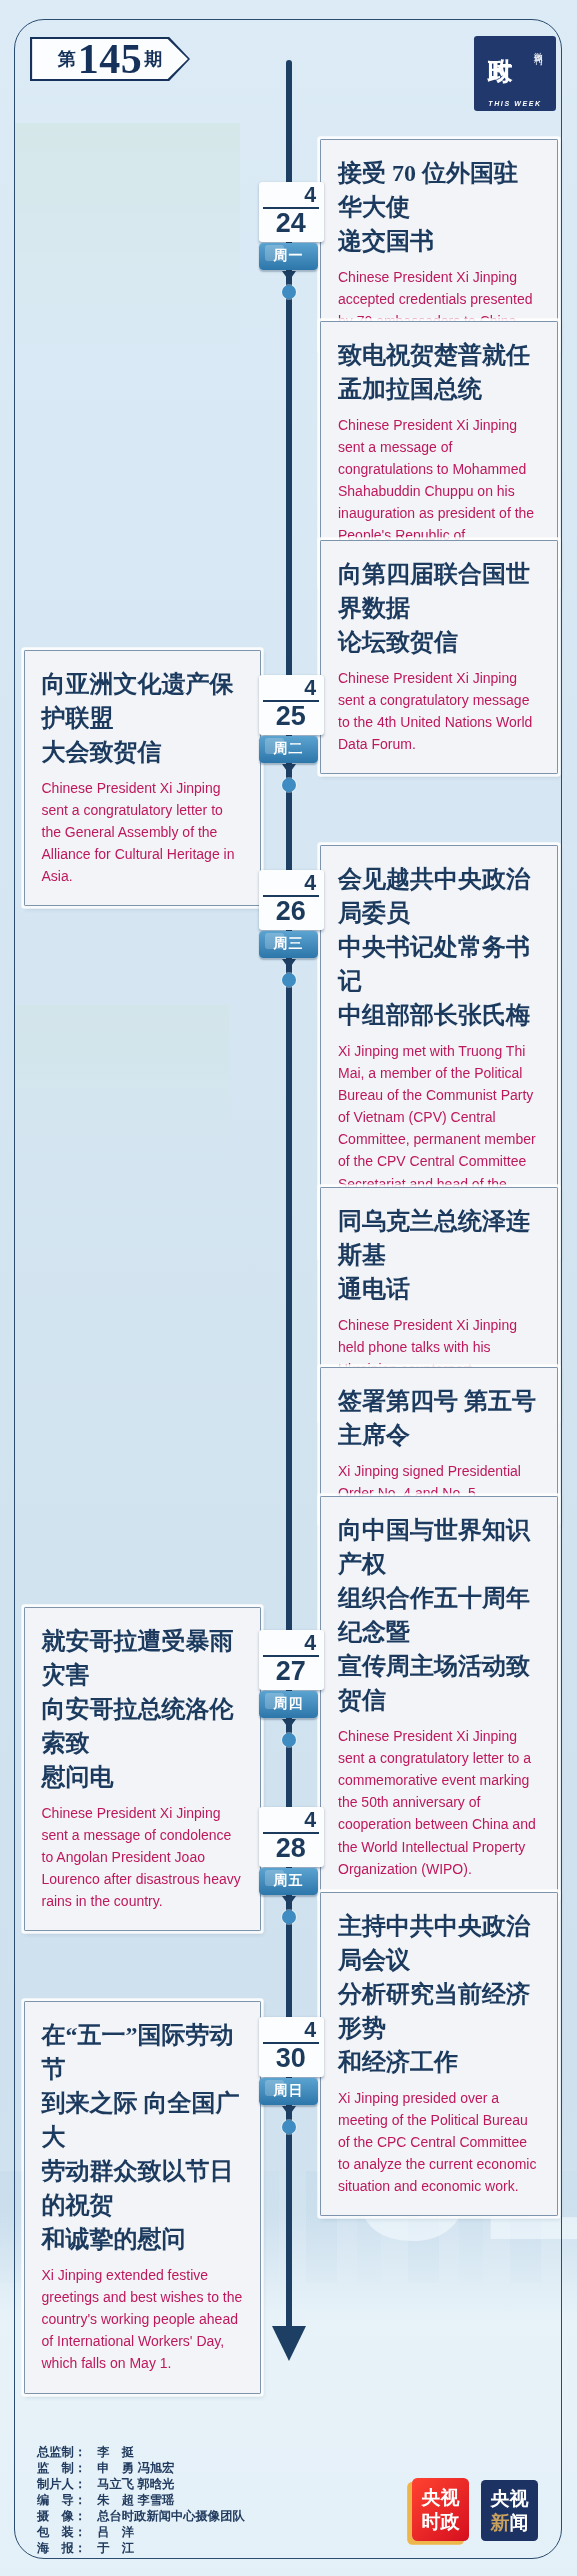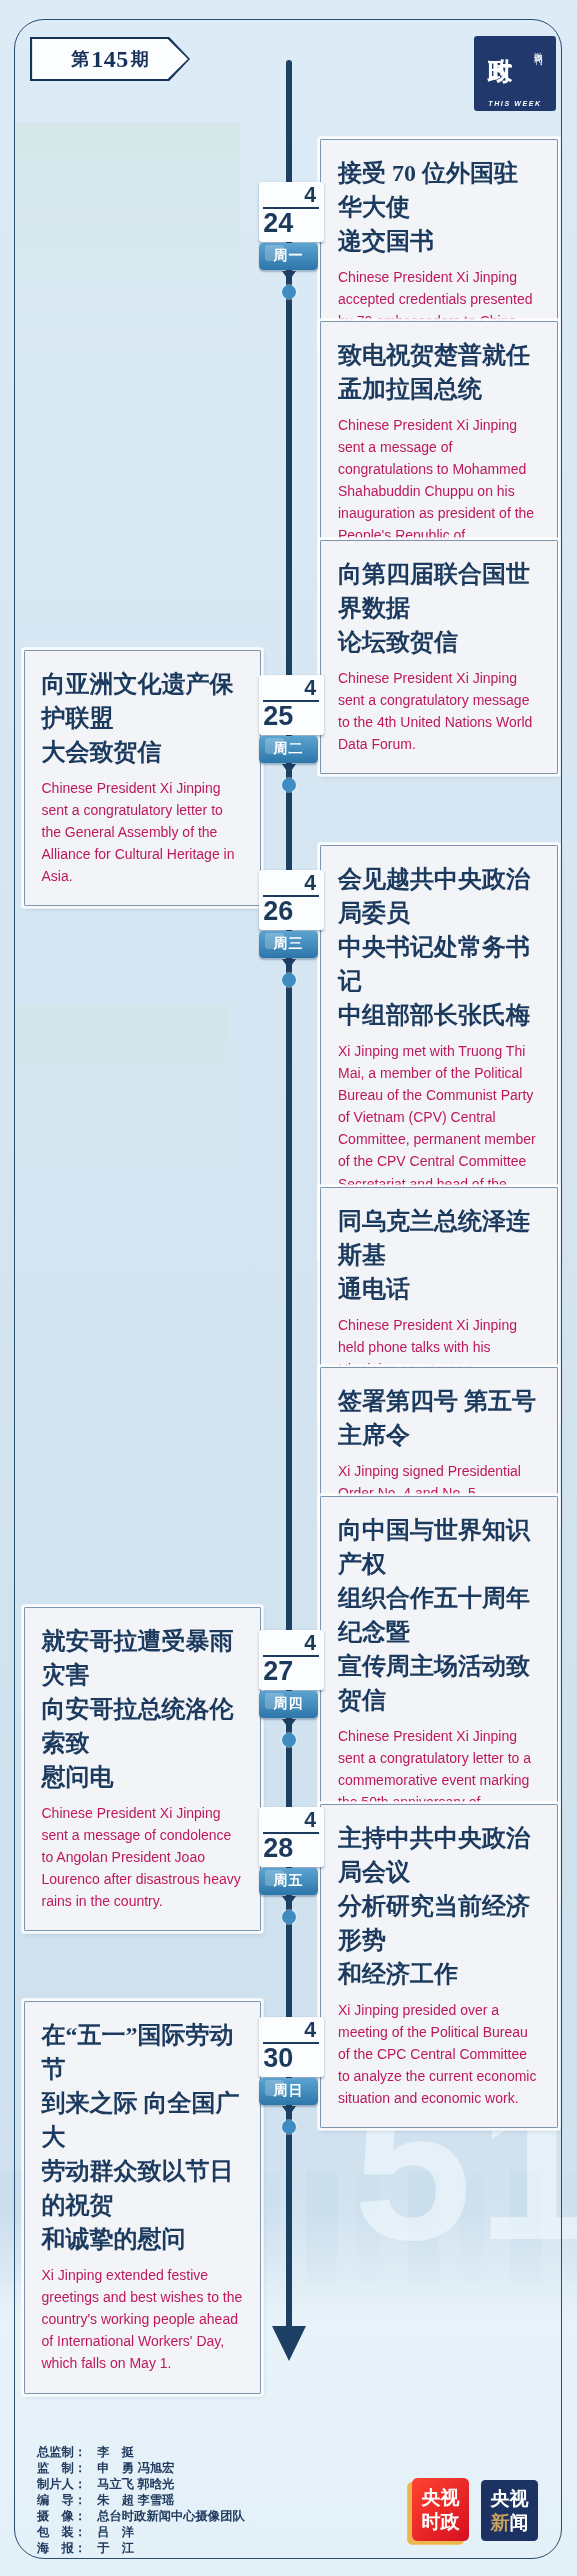--- a/index.html
+++ b/index.html
@@ -20,42 +20,42 @@
     border-radius:30px;z-index:1;}
   
   .issue-badge{position:absolute;left:30px;top:37px;width:160px;height:44px;z-index:5;}
   .issue-outer{position:absolute;inset:0;background:#16325a;
     clip-path:polygon(0 0,87% 0,100% 50%,87% 100%,0 100%);}
   .issue-inner{position:absolute;inset:2.1px;background:#fcfdfe;
     clip-path:polygon(0 0,87% 0,100% 50%,87% 100%,0 100%);
     display:flex;align-items:center;justify-content:center;gap:2.1px;color:#16325a;
     font-family:"Liberation Serif","DejaVu Serif",serif;font-weight:700;}
   .issue-side{font-size:18px;}
-  .issue-num{font-size:24px;letter-spacing:0.5px;}
+  .issue-num{font-size:42px;letter-spacing:0.5px;}
   
   .brand-logo{position:absolute;left:474px;top:36px;width:82px;height:75px;background:#20386b;
     border-radius:3.2px;z-index:5;color:#fff;}
   .brand-title{position:absolute;left:9.6px;top:3.2px;writing-mode:vertical-rl;font-size:24.6px;font-weight:700;
     font-family:"Liberation Serif","DejaVu Serif",serif;letter-spacing:1.1px;}
   .brand-vert{position:absolute;right:11.8px;top:8.6px;writing-mode:vertical-rl;font-size:9px;letter-spacing:2.1px;opacity:.95;}
   .brand-sub{position:absolute;left:0;bottom:4.3px;width:100%;text-align:center;font-size:7px;
     font-style:italic;letter-spacing:1.6px;font-weight:700;}
   
   .timeline-line{position:absolute;left:286px;top:60px;width:6.4px;height:2269px;background:#1c3f63;
     border-radius:4.3px;z-index:2;}
   .timeline-arrow{position:absolute;left:272px;top:2326px;width:0;height:0;z-index:2;
     border-left:17px solid transparent;border-right:17px solid transparent;border-top:35px solid #1c3f63;}
   
   .marker{position:absolute;left:259px;width:59px;z-index:4;}
   .m-card{width:56px;margin:0 auto;background:#fcfdfe;border-radius:3.2px;
     box-shadow:0 1.1px 2.7px rgba(25,55,85,.35);padding:3.2px 4.3px 4.3px;color:#1c3a5c;
     font-family:"Liberation Sans","DejaVu Sans",sans-serif;}
   .m-month{font-size:21.4px;font-weight:700;text-align:right;line-height:.95;padding-right:3.2px;}
   .m-divider{height:2.1px;background:#1c3a5c;margin:1.6px 0 1.1px;}
-  .m-day{font-size:27px;font-weight:700;text-align:left;line-height:1;padding-right:1.1px;}
+  .m-day{font-size:27px;font-weight:700;text-align:center;line-height:1;padding-right:1.1px;}
   .m-week{position:relative;width:59px;height:27px;margin:1.1px auto 0;border-radius:4.3px;
     background:linear-gradient(180deg,#5ba3d0,#2d76aa);color:#fff;font-size:14px;font-weight:700;
     display:flex;align-items:center;justify-content:center;letter-spacing:1.1px;
     box-shadow:0 1.1px 1.6px rgba(25,55,85,.3);}
   .m-week::before{content:"";position:absolute;left:6.4px;top:2.1px;width:19px;height:16px;
     background:rgba(255,255,255,.22);border-radius:2.7px;}
   .m-chevron{width:0;height:0;margin:1.6px auto 0;border-left:7px solid transparent;
     border-right:7px solid transparent;border-top:10.7px solid #1c3f63;}
   .m-dot{width:14px;height:14px;border-radius:50%;background:#3e8cc1;margin:3.7px auto 0;
     box-shadow:0 0 0 1.1px rgba(255,255,255,.35);}
@@ -230,21 +230,21 @@
     <div class="card-desc">Chinese President Xi Jinping sent a congratulatory letter to a commemorative event marking the 50th anniversary of cooperation between China and the World Intellectual Property Organization (WIPO).</div>
   </div>
 
   <div class="card left" style="top:1607px">
     <div class="card-title">就安哥拉遭受暴雨灾害
 向安哥拉总统洛伦索致
 慰问电</div>
     <div class="card-desc">Chinese President Xi Jinping sent a message of condolence to Angolan President Joao Lourenco after disastrous heavy rains in the country.</div>
   </div>
 
-  <div class="card right" style="top:1804px">
+  <div class="card right" style="top:1892px">
     <div class="card-title">主持中共中央政治局会议
 分析研究当前经济形势
 和经济工作</div>
     <div class="card-desc">Xi Jinping presided over a meeting of the Political Bureau of the CPC Central Committee to analyze the current economic situation and economic work.</div>
   </div>
 
   <div class="card left" style="top:2001px">
     <div class="card-title">在“五一”国际劳动节
 到来之际 向全国广大
 劳动群众致以节日的祝贺

